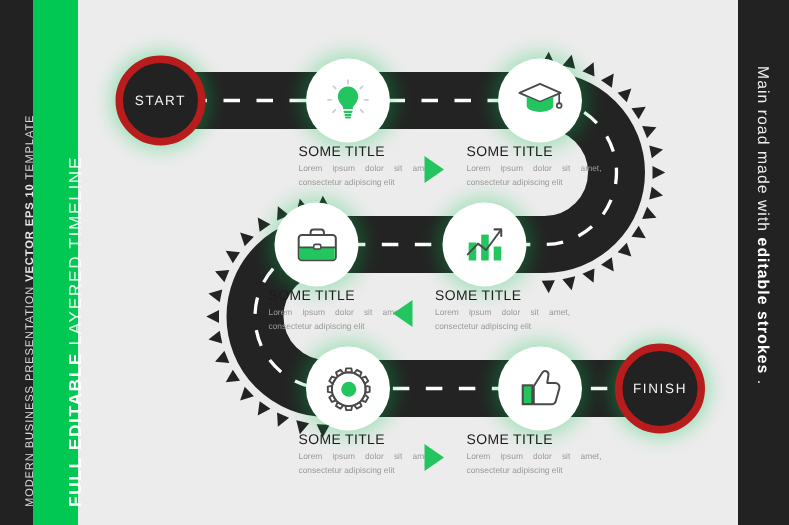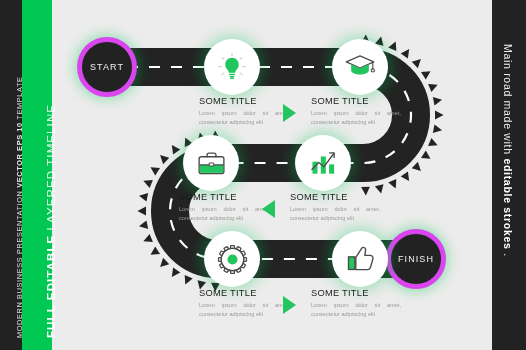--- a/index.html
+++ b/index.html
@@ -53,21 +53,21 @@
     display:flex;align-items:center;justify-content:center;
     box-shadow:0 0 13px 4px rgba(0,200,83,.30);
   }
   .node svg{display:block;}
 
   
   .endcap{
     position:absolute;
     width:60px;height:60px;border-radius:50%;
     background:#222222;
-    border:5px solid #d946ef;
+    border:5px solid #b91c1c;
     display:flex;align-items:center;justify-content:center;
     box-sizing:border-box;
     box-shadow:0 0 12px 3px rgba(0,200,83,.35);
   }
   .endcap span{
     color:#f2f2f2;font-size:9px;letter-spacing:1.1px;
   }
 
   
   .tblock{position:absolute;width:90px;}
@@ -215,21 +215,21 @@
 
       <use href="#roadpath" stroke="#232323" stroke-width="38" fill="none" stroke-linecap="butt"></use>
 
       <use href="#roadpath" stroke="#ffffff" stroke-width="2.2" fill="none" stroke-dasharray="11 11" stroke-linecap="butt"></use>
     </svg>
   </div>
 
   <div class="endcap" style="left:77px;top:37px;">
     <span>START</span>
   </div>
-  <div class="endcap" style="left:386px;top:229px;align-items:center;">
+  <div class="endcap" style="left:410px;top:229px;align-items:center;">
     <span>FINISH</span>
   </div>
 
   <div class="node" style="left:204px;top:39px;">
     <span>
       <svg width="30" height="30" viewBox="0 0 32 32">
         <path d="M16 6c-4.1 0-7.2 3.2-7.2 7.2 0 2.7 1.4 4.6 2.6 6 .7.8 1.1 1.5 1.1 2.3v.6h7v-.6c0-.8.4-1.5 1.1-2.3 1.2-1.4 2.6-3.3 2.6-6C23.2 9.2 20.1 6 16 6z" fill="#22c55e"></path>
         <rect x="12.8" y="23.2" width="6.4" height="1.6" rx=".8" fill="#22c55e"></rect>
         <rect x="13.4" y="25.6" width="5.2" height="1.5" rx=".75" fill="#22c55e"></rect>
         <path d="M14.6 28.1h2.8" stroke="#22c55e" stroke-width="1.4" stroke-linecap="round"></path>

